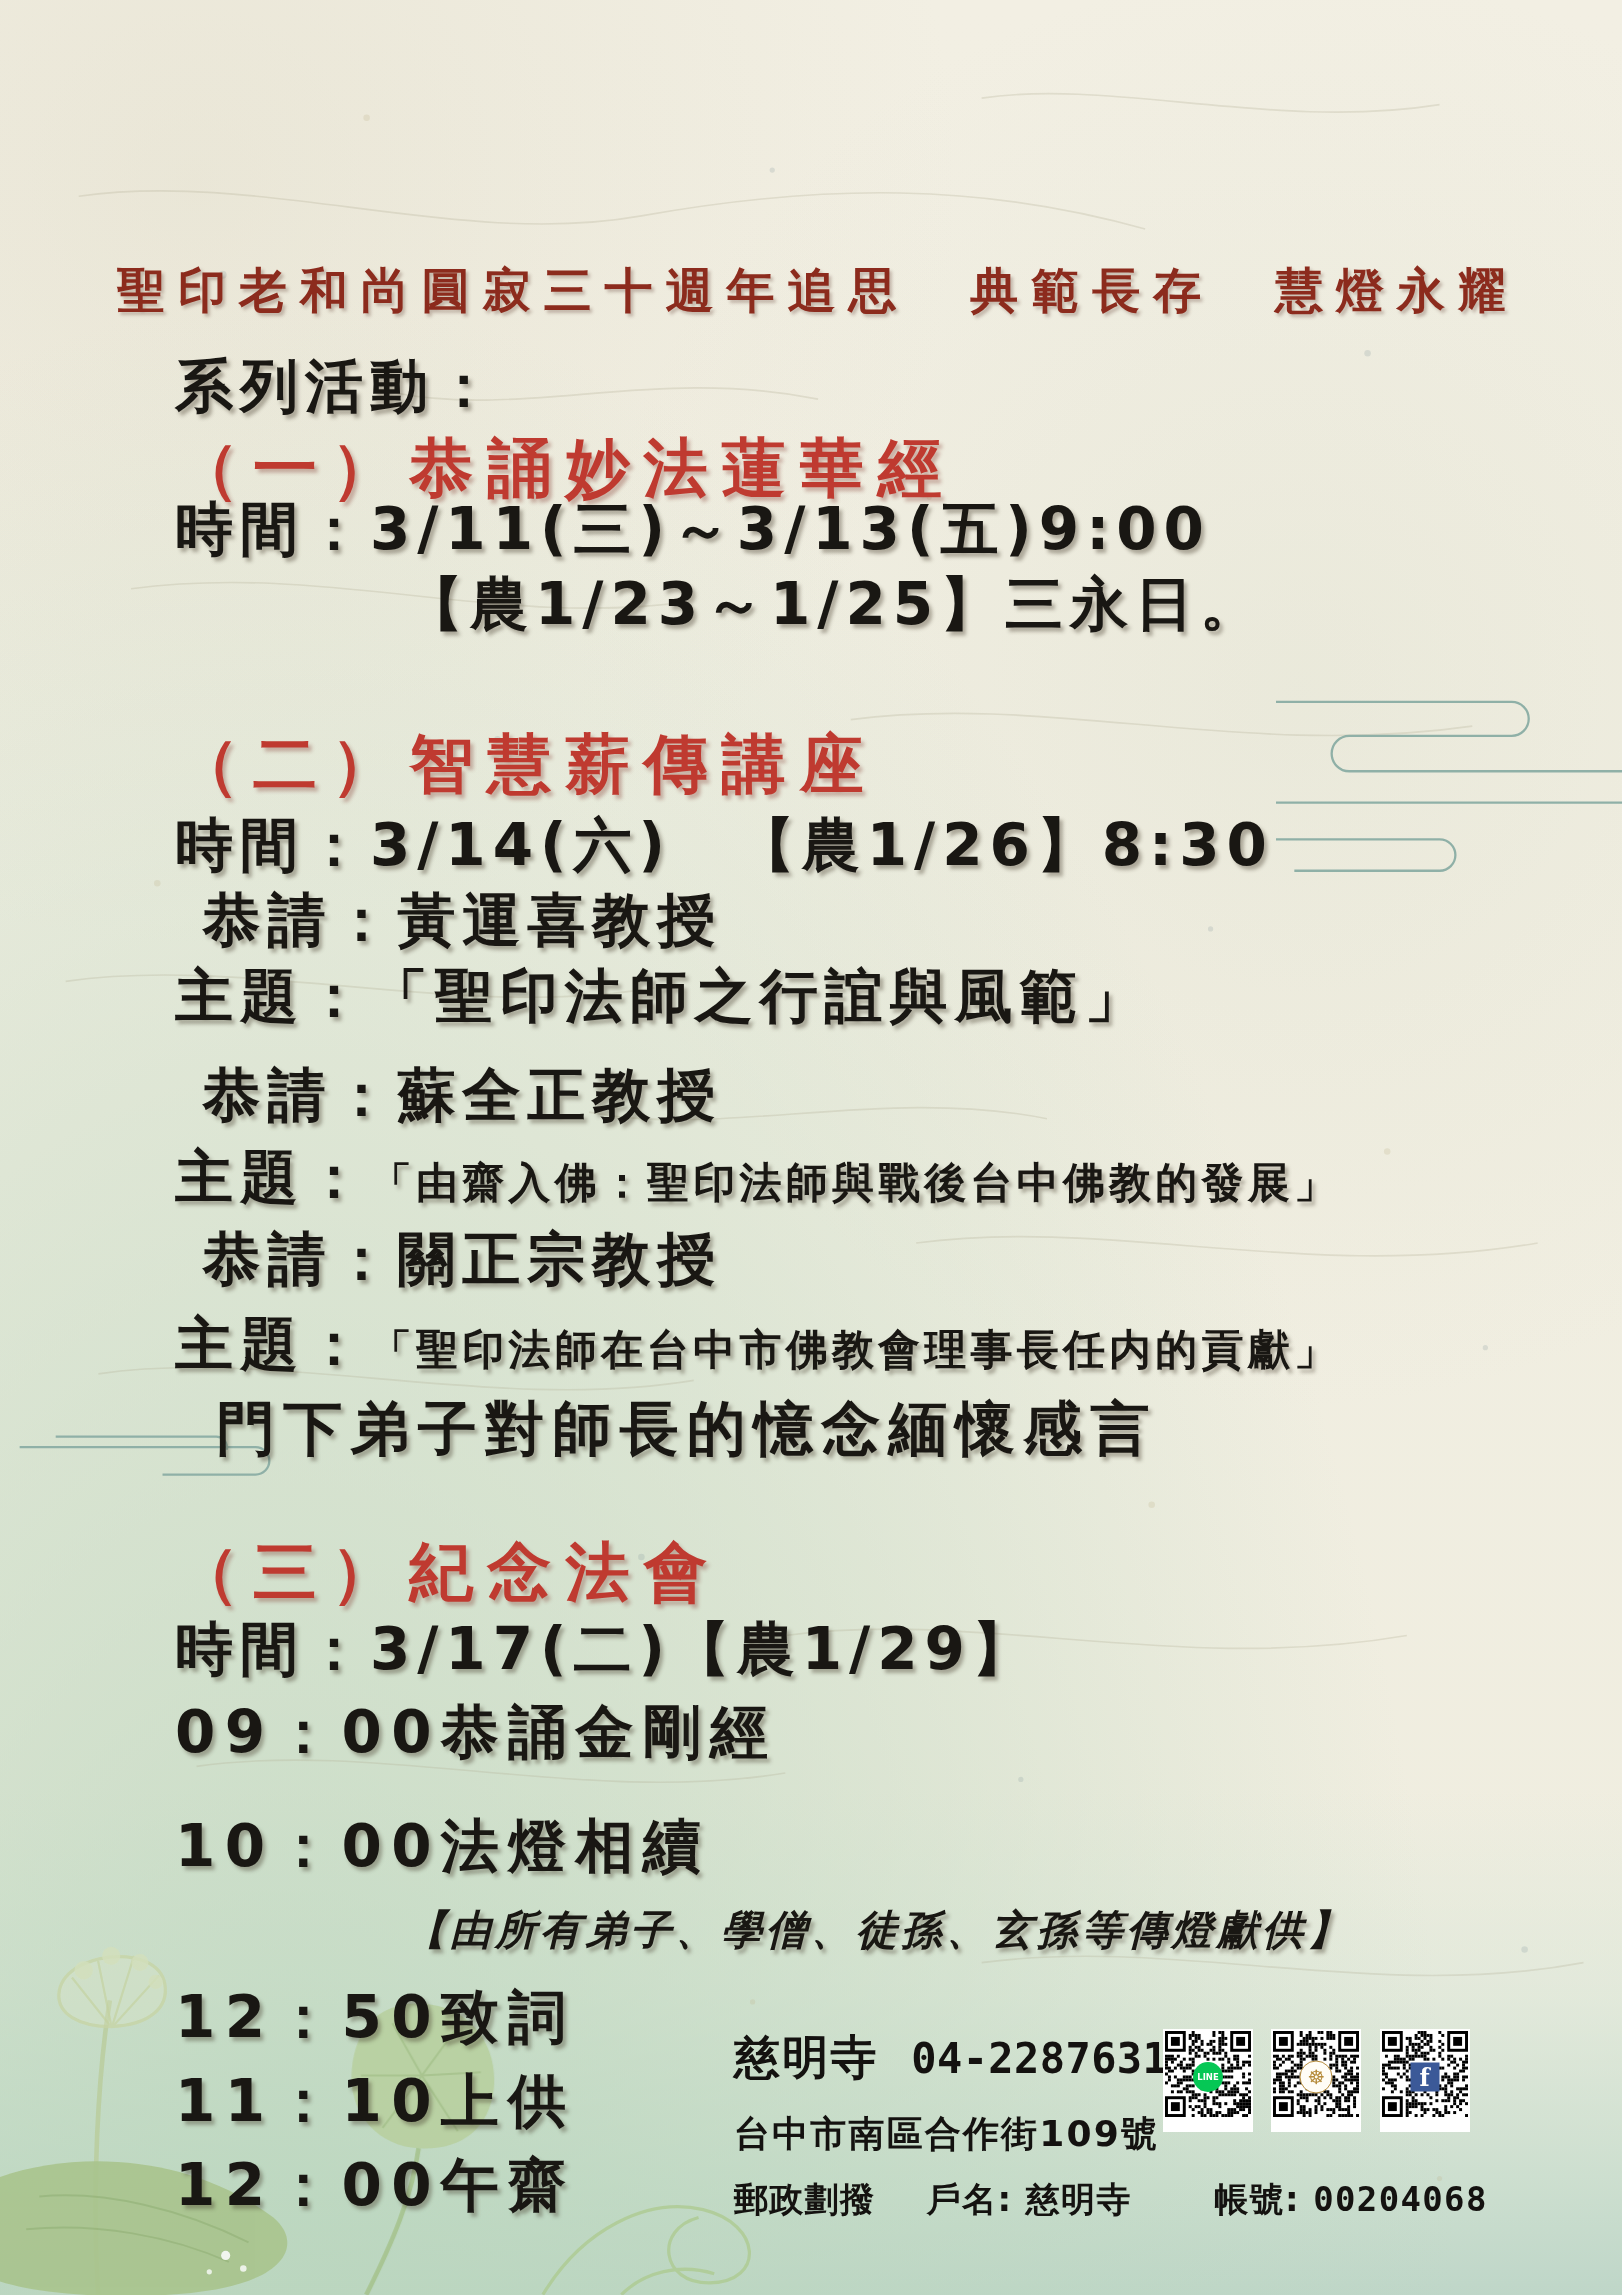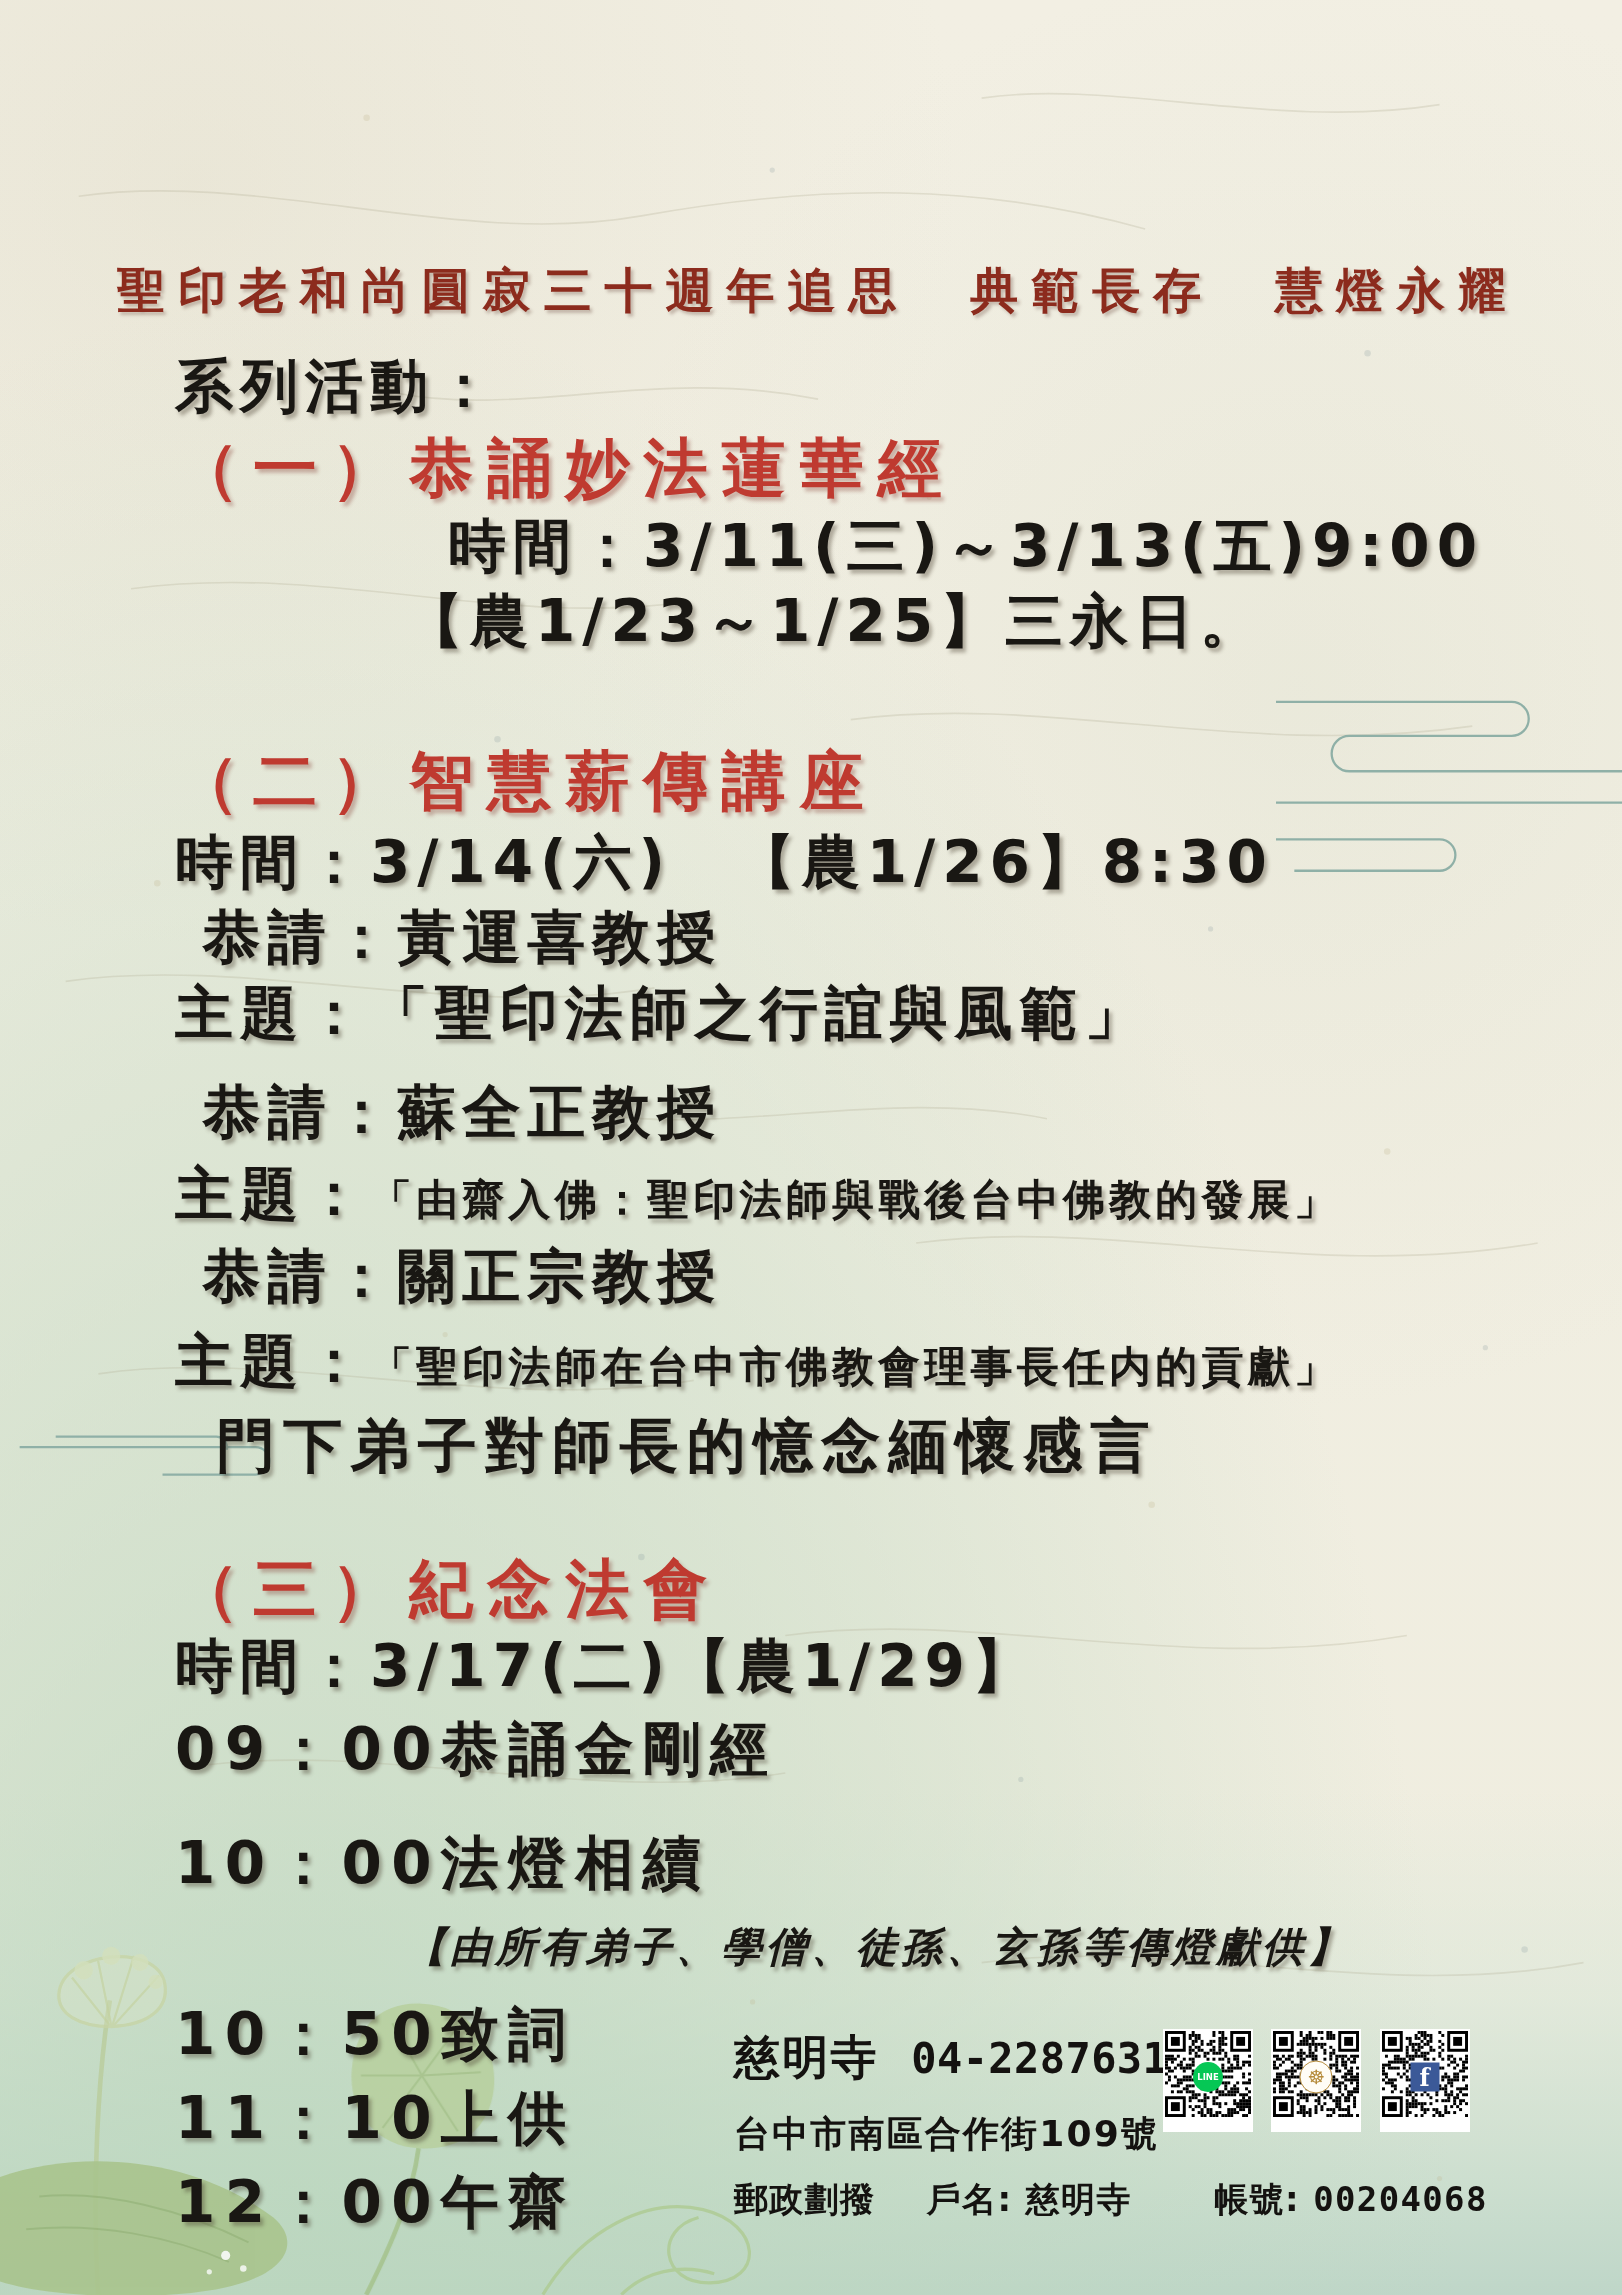--- a/index.html
+++ b/index.html
@@ -168,39 +168,39 @@
       <path d="M950 580 C 985 545, 1040 532, 1092 548"></path>
     </g>
   </svg>
 
   <div class="subtitle">聖印老和尚圓寂三十週年追思　典範長存　慧燈永耀</div>
 
   <div class="bodycol">
     <span class="ln">系列活動：</span>
 
     <span class="ln red" style="margin-top:21px;">（一）恭誦妙法蓮華經</span>
-    <span class="ln" style="margin-top:17px;text-align:right;">時間：3/11(三)～3/13(五)9:00</span>
+    <span class="ln" style="">時間：3/11(三)～3/13(五)9:00</span>
     <span class="ln ind2" style="margin-top:17px;">【農1/23～1/25】三永日。</span>
 
     <span class="ln red" style="margin-top:99px;">（二）智慧薪傳講座</span>
     <span class="ln" style="margin-top:19.6px;">時間：3/14(六)　【農1/26】8:30</span>
     <span class="ln ind1" style="margin-top:17.7px;">恭請：黃運喜教授</span>
     <span class="ln" style="margin-top:17.7px;"><span>主題：</span><span>「聖印法師之行誼與風範」</span></span>
     <span class="ln ind1" style="margin-top:41px;">恭請：蘇全正教授</span>
     <span class="ln" style="margin-top:24px;"><span>主題：</span><span class="small-quote">「由齋入佛：聖印法師與戰後台中佛教的發展」</span></span>
     <span class="ln ind1" style="margin-top:24px;">恭請：關正宗教授</span>
     <span class="ln" style="margin-top:27px;"><span>主題：</span><span class="small-quote">「聖印法師在台中市佛教會理事長任内的貢獻」</span></span>
     <span class="ln note-big ind3" style="margin-top:26px;">門下弟子對師長的憶念緬懷感言</span>
 
     <span class="ln red" style="margin-top:82px;">（三）紀念法會</span>
     <span class="ln" style="margin-top:15.7px;">時間：3/17(二)【農1/29】</span>
     <span class="ln sched" style="margin-top:25px;">09：00恭誦金剛經</span>
     <span class="ln sched" style="margin-top:56px;">10：00法燈相續</span>
     <span class="ln sub-note ind2" style="margin-top:35px;font-style:italic;">【由所有弟子、學僧、徒孫、玄孫等傳燈獻供】</span>
-    <span class="ln sched" style="margin-top:37px;">10：50致詞</span>
+    <span class="ln sched" style="margin-top:37px;">12：50致詞</span>
     <span class="ln sched" style="margin-top:26px;">11：10上供</span>
     <span class="ln sched" style="margin-top:26px;">12：00午齋</span>
   </div>
 
   <div class="contact">
     <div class="c-row">
       <span class="c-temple">慈明寺</span>
       <span class="gap-s"></span>
       <span class="c-phone">04-22876319</span>
     </div>

